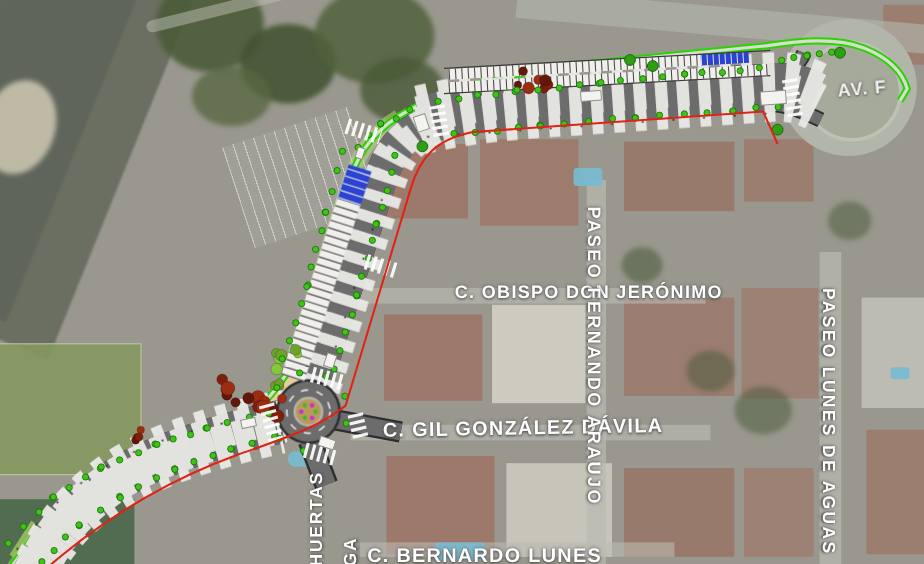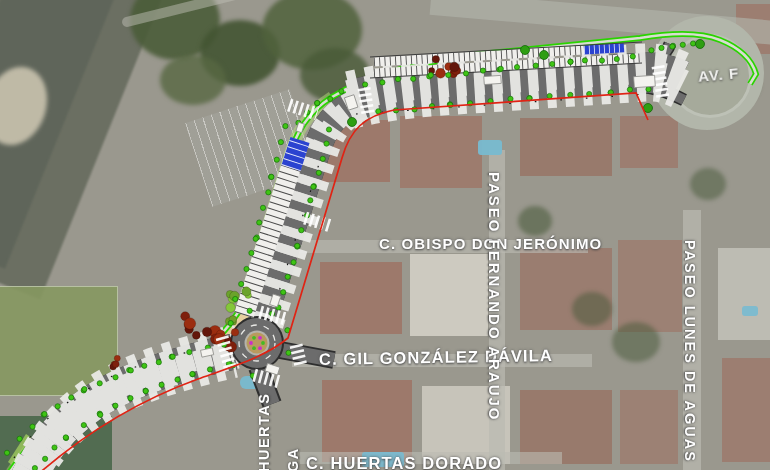--- a/index.html
+++ b/index.html
@@ -364,20 +364,20 @@
       <rect x="296" y="125" width="9" height="6" transform="rotate(-72 300 128)"></rect>
       <rect x="346" y="96" width="10" height="13" transform="rotate(-18 351 102)"></rect>
     </g>
 
     <path d="M 36,476 C 86,432 140,400 198,379 C 240,364 266,356 288,338 L 342,158 C 350,130 364,116 394,110 L 636,93 L 648,120" fill="none" stroke="#e02314" stroke-width="1.7"></path>
   </svg>
 
   <div class="labels">
     <div class="lbl" style="left:331px;top:236px;font-size:15px;padding-left:48px;">C. OBISPO DON JERÓNIMO</div>
     <div class="lbl" style="left:319px;top:349px;font-size:16.5px;transform:rotate(-1deg);">C. GIL GONZÁLEZ DÁVILA</div>
-    <div class="lbl" style="left:306px;top:455px;font-size:16.5px;">C. HUERTAS DORADO</div>
+    <div class="lbl" style="left:306px;top:455px;font-size:16.5px;">C. BERNARDO LUNES</div>
     <div class="lbl vert" style="left:487px;top:172px;font-size:15px;height:275px;">PASEO FERNANDO ARAUJO</div>
     <div class="lbl vert" style="left:682px;top:240px;font-size:14.5px;height:220px;">PASEO LUNES DE AGUAS</div>
     <div class="lbl vflip" style="left:257px;top:384px;font-size:14.5px;height:88px;">HUERTAS</div>
     <div class="lbl vflip" style="left:286px;top:432px;font-size:14.5px;height:40px;">GA</div>
     <div class="lbl" style="left:698px;top:67px;font-size:15px;transform:rotate(-5deg);opacity:.85;">AV. F</div>
   </div>
 </div>
 
 </body></html>

